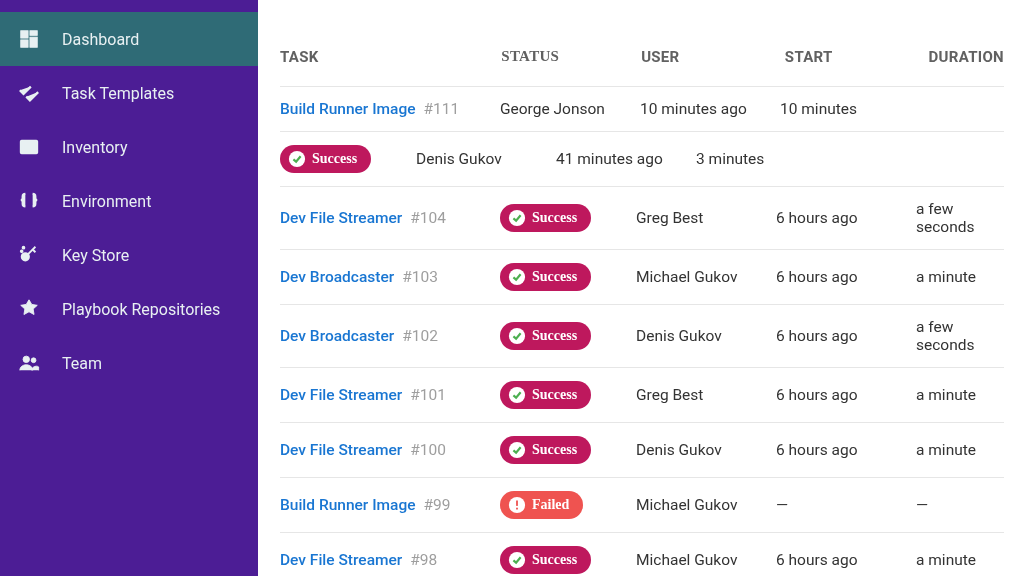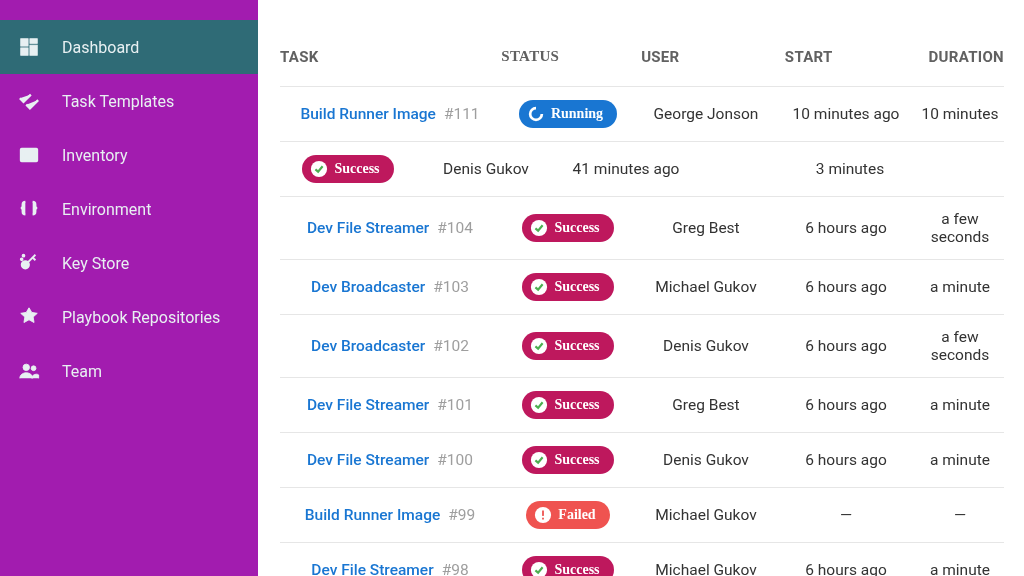--- a/index.html
+++ b/index.html
@@ -6,25 +6,25 @@
   body {
     font-family: -apple-system, BlinkMacSystemFont, "Segoe UI", Roboto, Helvetica, Arial, sans-serif;
     background: #fff;
     width: 1024px;
     height: 576px;
     overflow: hidden;
     display: flex;
   }
   .sidebar {
     width: 258px;
-    background: #a21caf;
+    background: #4c1d95;
     color: #fff;
     display: flex;
     flex-direction: column;
-    padding-top: 20px;
+    padding-top: 12px;
   }
   .sidebar-item {
     display: flex;
     align-items: center;
     gap: 22px;
     padding: 16px 18px;
     font-size: 16px;
     cursor: pointer;
     color: #e8f0f2;
   }
@@ -64,21 +64,20 @@
   .col-start  { width: 140px; }
   .col-dur    { flex: 1; }
 
   .row {
     display: flex;
     align-items: center;
     padding: 13px 0;
     border-top: 1px solid #e6e6e6;
     font-size: 15.5px;
     color: #333;
-    text-align: center;
   }
   .task-name {
     color: #1976d2;
     font-weight: 500;
     cursor: pointer;
     margin-right: 8px;
   }
   .task-id {
     color: #9e9e9e;
     font-weight: 400;
@@ -186,28 +185,20 @@
     <div class="thead">
       <div class="col-task">TASK</div>
       <div class="col-status">STATUS</div>
       <div class="col-user">USER</div>
       <div class="col-start">START</div>
       <div class="col-dur">DURATION</div>
     </div>
     <div class="tbody">
         <div class="row">
           <div class="col-task"><span class="task-name">Build Runner Image</span><span class="task-id">#111</span></div>
-          <div class="col-status"><span class="badge running">
-              <span class="badge-icon">
-                <svg viewBox="0 0 20 20">
-                  <path d="M10 2a8 8 0 1 0 8 8h-3a5 5 0 1 1-5-5z" fill="#fff"></path>
-                </svg>
-              </span>
-              <span>Running</span>
-            </span></div>
           <div class="col-user">George Jonson</div>
           <div class="col-start">10 minutes ago</div>
           <div class="col-dur">10 minutes</div>
         </div>
         <div class="row">
           <div class="col-status"><span class="badge success">
               <span class="badge-icon">
                 <svg viewBox="0 0 20 20">
                   <circle cx="10" cy="10" r="9" fill="#fff"></circle>
                   <polyline points="6,10.5 9,13 14,7" fill="none" stroke="#4caf50" stroke-width="2.4"></polyline>

